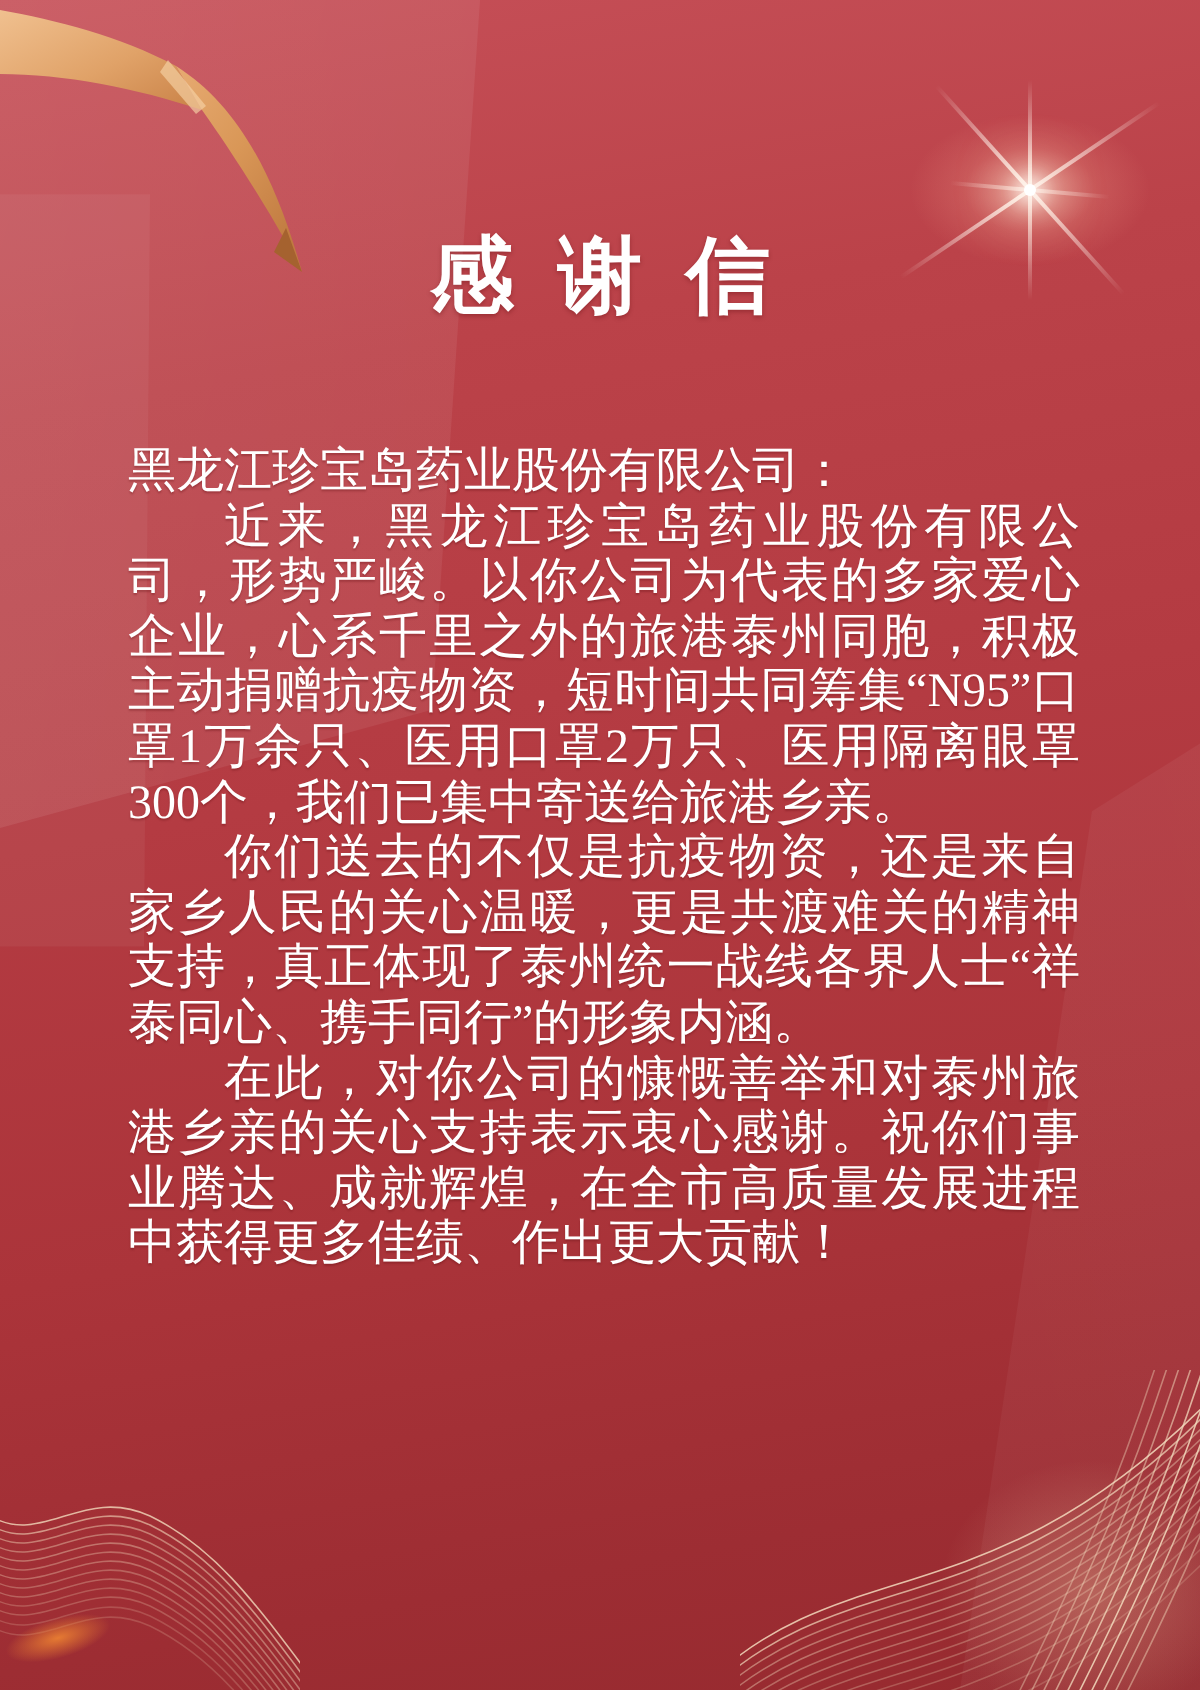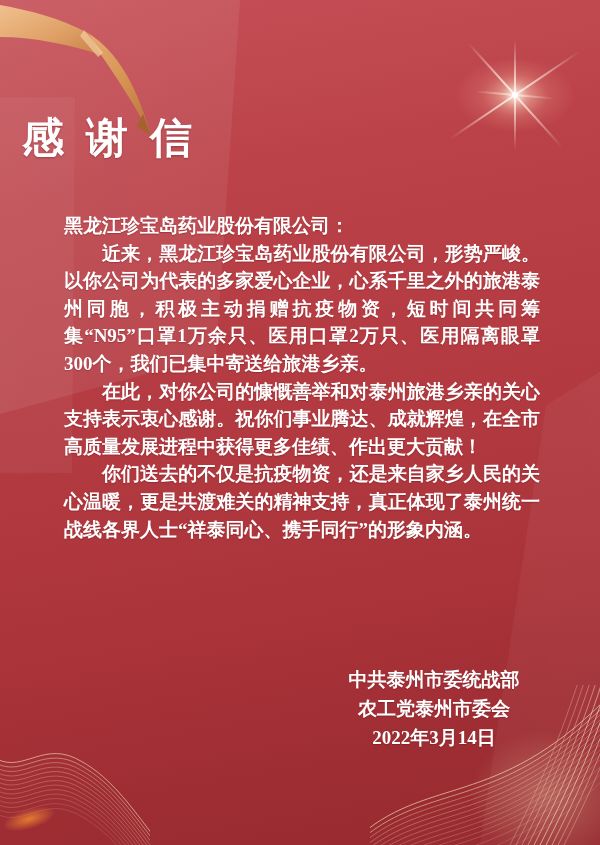--- a/index.html
+++ b/index.html
@@ -21,26 +21,26 @@
   .sparkle .glow{position:absolute;left:-60px;top:-38px;width:120px;height:76px;border-radius:50%;
     background:radial-gradient(closest-side,rgba(255,214,190,0.55),rgba(244,160,140,0.22) 55%,rgba(244,160,140,0) 100%);}
   .sparkle .ray{position:absolute;top:-1px;background:linear-gradient(90deg,rgba(255,255,255,0),rgba(255,246,238,0.95) 48%,rgba(255,255,255,0) 100%);height:2px;}
   .ray1{left:-78px;width:156px;transform:rotate(-34deg);}
   .ray2{left:-70px;width:140px;transform:rotate(48deg);}
   .ray3{left:-55px;width:110px;transform:rotate(90deg);}
   .ray4{left:-40px;width:80px;transform:rotate(5deg);opacity:.7;}
   .sparkle .core{position:absolute;left:-3px;top:-3px;width:6px;height:6px;border-radius:50%;
     background:#fff;box-shadow:0 0 10px 4px rgba(255,250,244,0.95),0 0 22px 10px rgba(255,220,195,0.5);}
 
-  .title{position:absolute;top:110px;left:0;width:100%;
+  .title{position:absolute;top:110px;left:0;width:100%;text-align:center;
     color:#ffffff;font-size:42px;font-weight:700;letter-spacing:22px;padding-left:22px;box-sizing:border-box;
     text-shadow:0 1px 2px rgba(90,10,12,0.35);}
 
-  .body-text{position:absolute;left:64px;top:212px;width:476px;color:#ffffff;
-    font-size:19px;line-height:27.6px;font-weight:700;text-align:justify;
+  .body-text{position:absolute;left:64px;top:223px;width:476px;color:#ffffff;
+    font-size:24px;line-height:27.6px;font-weight:400;text-align:justify;
     text-shadow:0 1px 1px rgba(90,10,12,0.3);}
   .body-text p{margin:0;text-indent:2em;}
   .salutation{text-indent:0 !important;}
 
   .signature{position:absolute;left:346px;top:665px;width:176px;text-align:center;
     color:#ffffff;font-size:19px;line-height:29px;font-weight:600;
     text-shadow:0 1px 1px rgba(90,10,12,0.3);}
 
   .mesh{position:absolute;pointer-events:none;}
   .mesh-right{right:0;bottom:0;}
@@ -87,29 +87,24 @@
     <div class="ray ray3"></div>
     <div class="ray ray4"></div>
     <div class="core"></div>
   </div>
 
   <div class="title">感谢信</div>
 
   <div class="body-text">
     <p class="salutation">黑龙江珍宝岛药业股份有限公司：</p>
     <p>近来，黑龙江珍宝岛药业股份有限公司，形势严峻。以你公司为代表的多家爱心企业，心系千里之外的旅港泰州同胞，积极主动捐赠抗疫物资，短时间共同筹集“N95”口罩1万余只、医用口罩2万只、医用隔离眼罩300个，我们已集中寄送给旅港乡亲。</p>
+    <p>你们送去的不仅是抗疫物资，还是来自家乡人民的关心温暖，更是共渡难关的精神支持，真正体现了泰州统一战线各界人士“祥泰同心、携手同行”的形象内涵。</p>
     <p>在此，对你公司的慷慨善举和对泰州旅港乡亲的关心支持表示衷心感谢。祝你们事业腾达、成就辉煌，在全市高质量发展进程中获得更多佳绩、作出更大贡献！</p>
-    <p>你们送去的不仅是抗疫物资，还是来自家乡人民的关心温暖，更是共渡难关的精神支持，真正体现了泰州统一战线各界人士“祥泰同心、携手同行”的形象内涵。</p>
   </div>
 
-  <div class="signature">
-    <div>中共泰州市委统战部</div>
-    <div>农工党泰州市委会</div>
-    <div>2022年3月14日</div>
-  </div>
 
   <div class="mesh-glow"></div>
   <svg class="mesh mesh-right" width="230" height="160" viewBox="0 0 230 160">
     <defs>
       <path id="wA" d="M-15,155 C55,90 125,125 235,15" fill="none"></path>
       <path id="wB" d="M135,170 C168,105 190,55 212,-15" fill="none"></path>
     </defs>
     <g stroke="#f3dbbd" stroke-width="0.8" fill="none">
       <use href="#wA" stroke-opacity="0.85" transform="translate(0,0)"></use>
       <use href="#wA" stroke-opacity="0.7" transform="translate(0,5)"></use>

